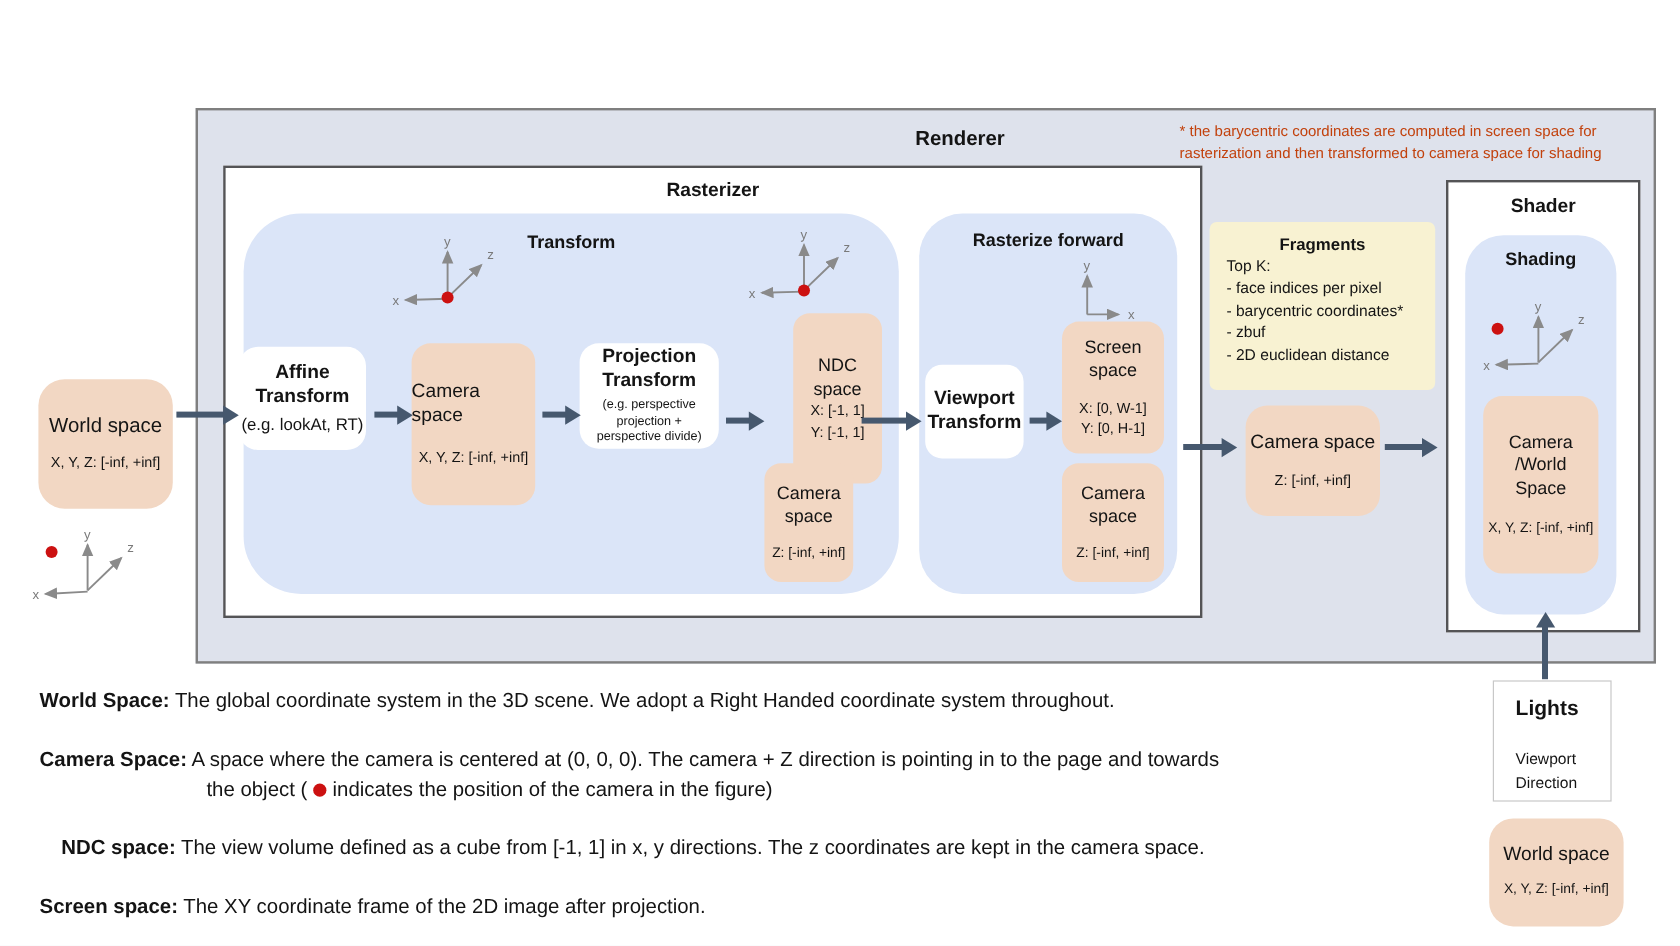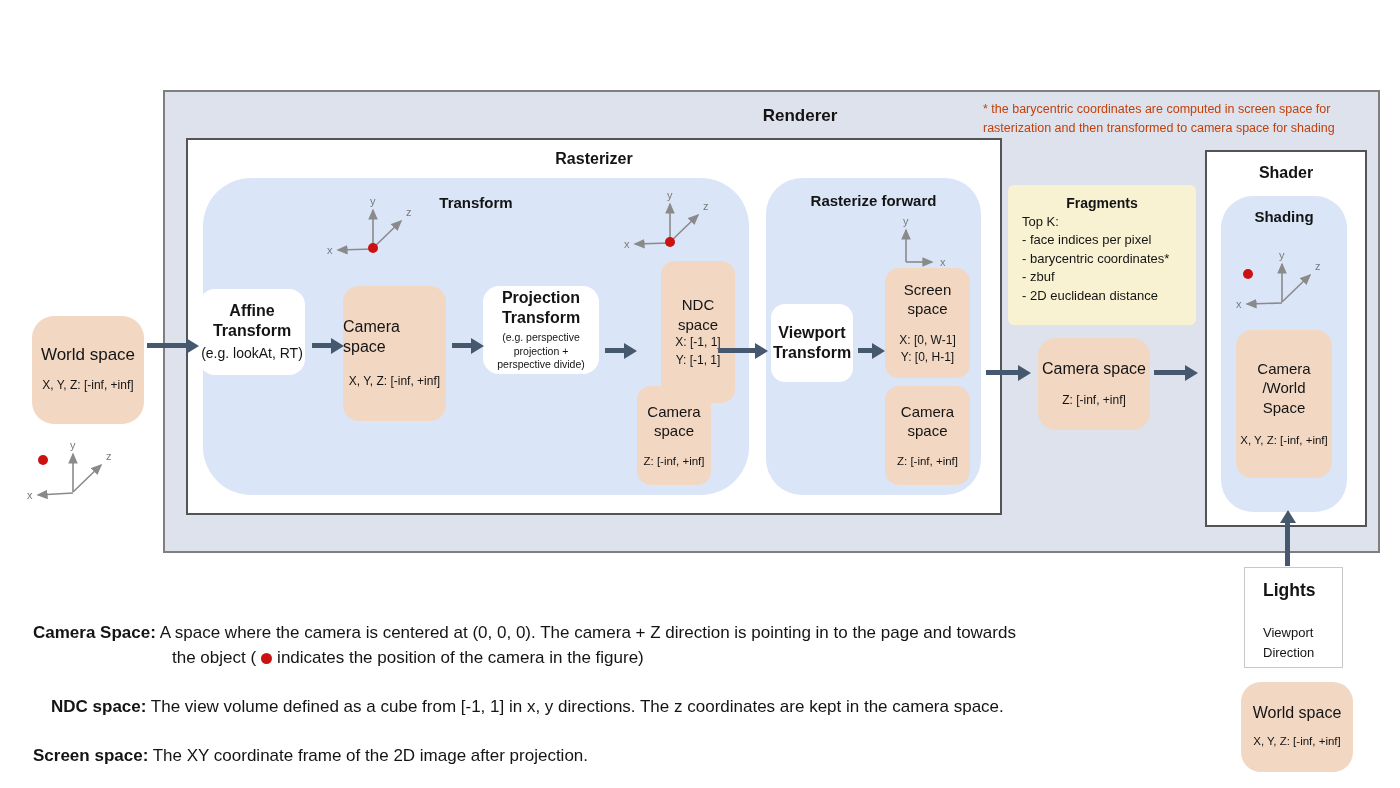--- a/index.html
+++ b/index.html
@@ -244,20 +244,24 @@
     <div style="font-weight:bold; font-size:17.5px;">Lights</div>
     <div class="list-text" style="margin-top:22px;">Viewport</div>
     <div class="list-text">Direction</div>
   </div>
 
   <div class="abs box-tan" style="left:1241px; top:682px; width:112px; height:90px; border-radius:20px; gap:11px;">
     <div style="font-size:16px;">World space</div>
     <div class="tan-range tan-range-sm">X, Y, Z: [-inf, +inf]</div>
   </div>
 
+  <div class="abs def" style="left:33px; top:572px; width:1100px;">
+    <b>World Space:</b>
+    <span>The global coordinate system in the 3D scene. We adopt a Right Handed coordinate system throughout.</span>
+  </div>
 
   <div class="abs def" style="left:33px; top:621px; width:1100px;">
     <div>
       <b>Camera Space:</b>
       <span>A space where the camera is centered at (0, 0, 0). The camera + Z direction is pointing in to the page and towards</span>
     </div>
     <div style="margin-left:139px;">
       <span>the object (</span><span class="inline-dot"></span><span>indicates the position of the camera in the figure)</span>
     </div>
   </div>

